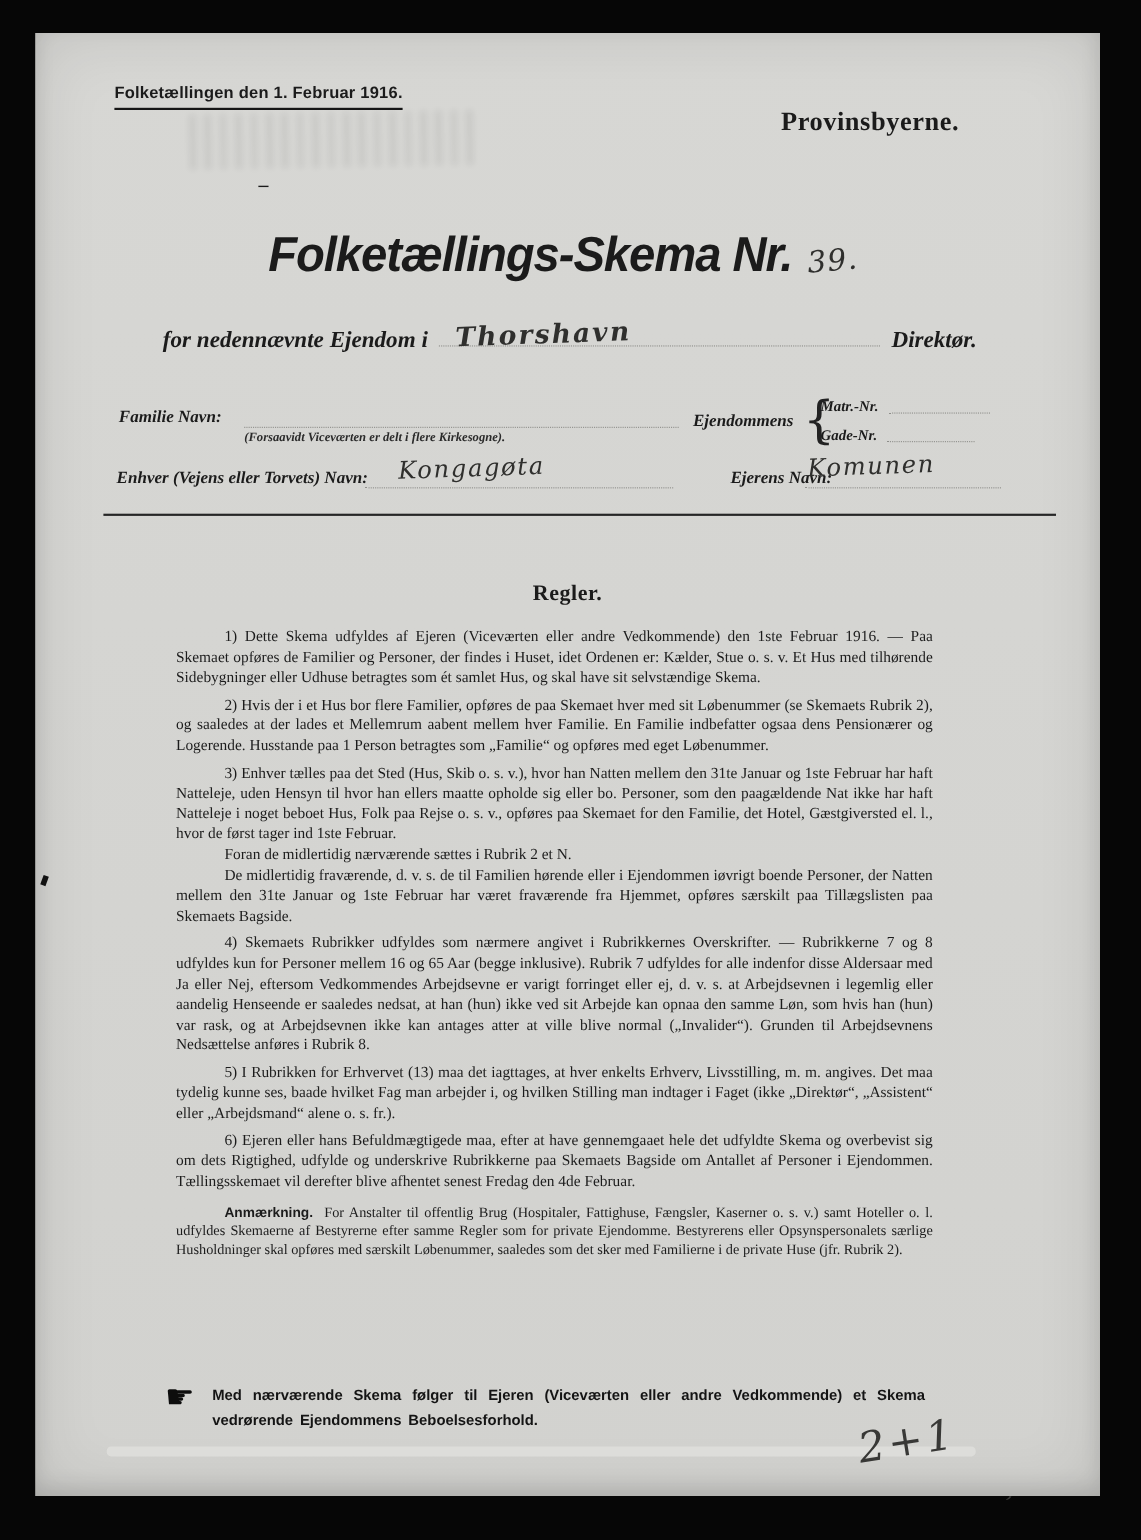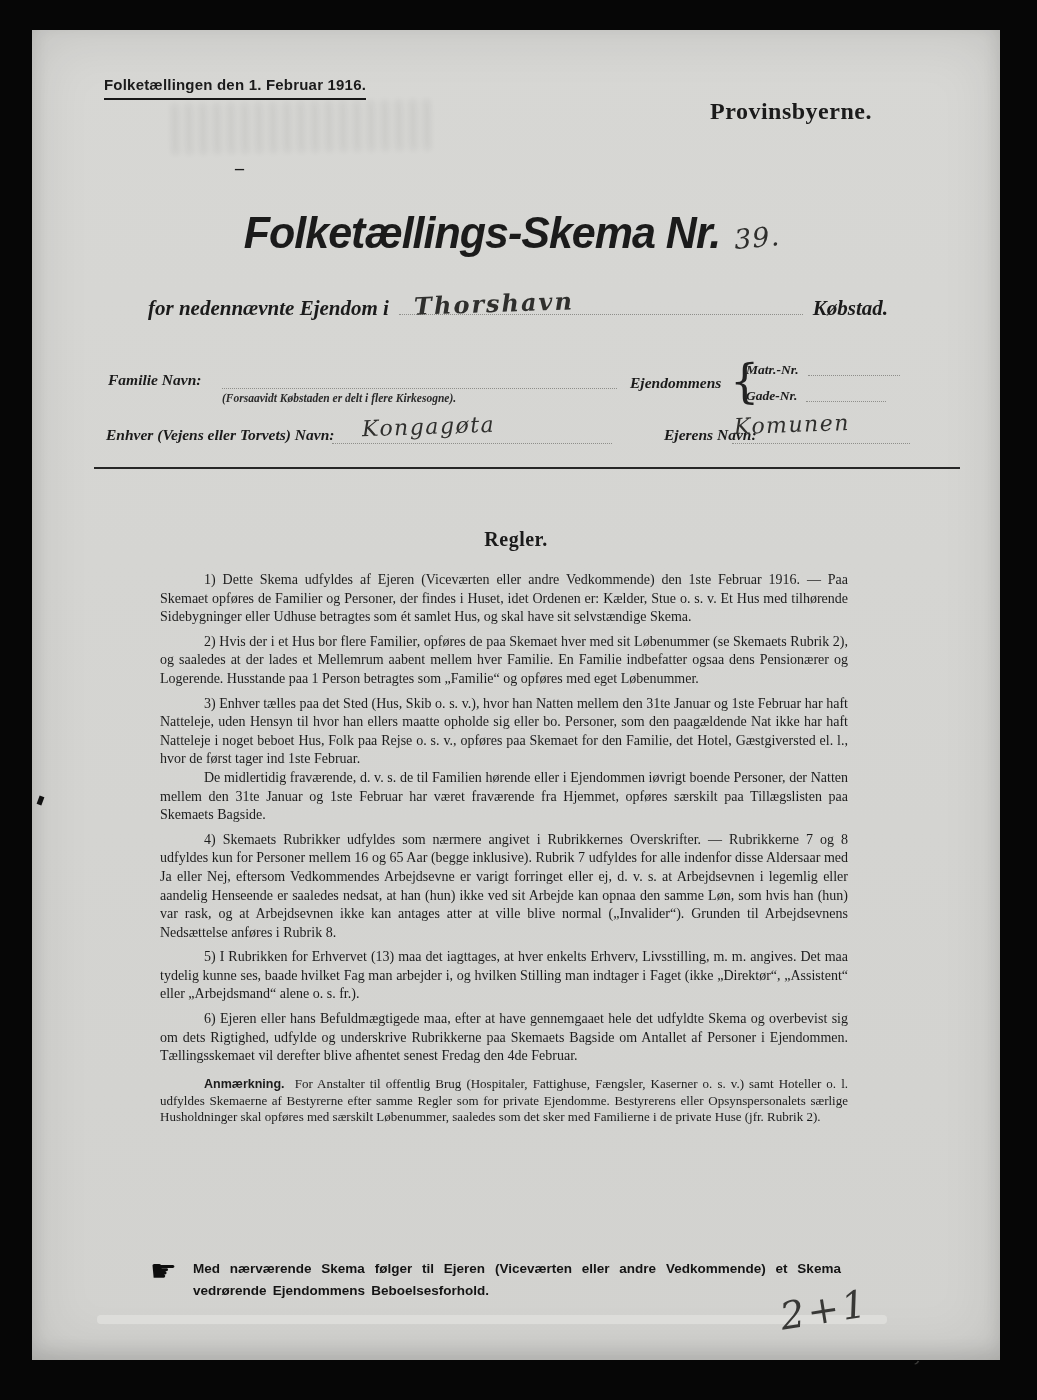--- a/index.html
+++ b/index.html
@@ -127,26 +127,26 @@
   <div class="title-row">
     <span class="title-main">Folketællings-Skema Nr.</span>
     <span class="hand title-num">39.</span>
   </div>
 
   <div class="subtitle-row">
     <span>for nedennævnte Ejendom i</span>
     <span class="subtitle-fill">
       <span class="hand subtitle-hand">Thorshavn</span>
     </span>
-    <span>Købstad.</span>
+    <span>Direktør.</span>
   </div>
 
   <div class="lbl" style="left:76px;top:341px;">Familie Navn:</div>
   <div class="dotline" style="left:190px;top:357px;width:395px;"></div>
-  <div class="small-note">(Forsaavidt Købstaden er delt i flere Kirkesogne).</div>
+  <div class="small-note">(Forsaavidt Viceværten er delt i flere Kirkesogne).</div>
 
   <div class="lbl" style="left:598px;top:344px;">Ejendommens</div>
   <div class="brace">{</div>
   <div class="lbl mg-lbl" style="left:714px;top:332px;">Matr.-Nr.</div>
   <div class="dotline" style="left:776px;top:344px;width:92px;"></div>
   <div class="lbl mg-lbl" style="left:714px;top:358px;">Gade-Nr.</div>
   <div class="dotline" style="left:774px;top:370px;width:80px;"></div>
 
   <div class="lbl" style="left:74px;top:396px;">Enhver (Vejens eller Torvets) Navn:</div>
   <div class="dotline" style="left:300px;top:412px;width:280px;"></div>
@@ -157,20 +157,21 @@
   <div class="hand hand-field" style="left:702px;top:382px;">Komunen</div>
 
   <div class="hr-rule"></div>
 
   <div class="regler-head">Regler.</div>
 
   <div class="rules">
     <p class="rp">1) Dette Skema udfyldes af Ejeren (Viceværten eller andre Vedkommende) den 1ste Februar 1916. — Paa Skemaet opføres de Familier og Personer, der findes i Huset, idet Ordenen er: Kælder, Stue o. s. v. Et Hus med tilhørende Sidebygninger eller Udhuse betragtes som ét samlet Hus, og skal have sit selvstændige Skema.</p>
     <p class="rp">2) Hvis der i et Hus bor flere Familier, opføres de paa Skemaet hver med sit Løbenummer (se Skemaets Rubrik 2), og saaledes at der lades et Mellemrum aabent mellem hver Familie.  En Familie indbefatter ogsaa dens Pensionærer og Logerende.  Husstande paa 1 Person betragtes som „Familie“ og opføres med eget Løbenummer.</p>
     <p class="rp tight">3) Enhver tælles paa det Sted (Hus, Skib o. s. v.), hvor han Natten mellem den 31te Januar og 1ste Februar har haft Natteleje, uden Hensyn til hvor han ellers maatte opholde sig eller bo.  Personer, som den paagældende Nat ikke har haft Natteleje i noget beboet Hus, Folk paa Rejse o. s. v., opføres paa Skemaet for den Familie, det Hotel, Gæstgiversted el. l., hvor de først tager ind 1ste Februar.</p>
+    <p class="rp tight">Foran de midlertidig nærværende sættes i Rubrik 2 et N.</p>
     <p class="rp">De midlertidig fraværende, d. v. s. de til Familien hørende eller i Ejendommen iøvrigt boende Personer, der Natten mellem den 31te Januar og 1ste Februar har været fraværende fra Hjemmet, opføres særskilt paa Tillægslisten paa Skemaets Bagside.</p>
     <p class="rp">4) Skemaets Rubrikker udfyldes som nærmere angivet i Rubrikkernes Overskrifter. — Rubrikkerne 7 og 8 udfyldes kun for Personer mellem 16 og 65 Aar (begge inklusive).  Rubrik 7 udfyldes for alle indenfor disse Aldersaar med Ja eller Nej, eftersom Vedkommendes Arbejdsevne er varigt forringet eller ej, d. v. s. at Arbejdsevnen i legemlig eller aandelig Henseende er saaledes nedsat, at han (hun) ikke ved sit Arbejde kan opnaa den samme Løn, som hvis han (hun) var rask, og at Arbejdsevnen ikke kan antages atter at ville blive normal („Invalider“).  Grunden til Arbejdsevnens Nedsættelse anføres i Rubrik 8.</p>
     <p class="rp">5) I Rubrikken for Erhvervet (13) maa det iagttages, at hver enkelts Erhverv, Livsstilling, m. m. angives.  Det maa tydelig kunne ses, baade hvilket Fag man arbejder i, og hvilken Stilling man indtager i Faget (ikke „Direktør“, „Assistent“ eller „Arbejdsmand“ alene o. s. fr.).</p>
     <p class="rp">6) Ejeren eller hans Befuldmægtigede maa, efter at have gennemgaaet hele det udfyldte Skema og overbevist sig om dets Rigtighed, udfylde og underskrive Rubrikkerne paa Skemaets Bagside om Antallet af Personer i Ejendommen.  Tællingsskemaet vil derefter blive afhentet senest Fredag den 4de Februar.</p>
     <p class="anm"><span class="anm-label">Anmærkning.</span>&nbsp;&nbsp;<span>For Anstalter til offentlig Brug (Hospitaler, Fattighuse, Fængsler, Kaserner o. s. v.) samt Hoteller o. l. udfyldes Skemaerne af Bestyrerne efter samme Regler som for private Ejendomme.  Bestyrerens eller Opsynspersonalets særlige Husholdninger skal opføres med særskilt Løbenummer, saaledes som det sker med Familierne i de private Huse (jfr. Rubrik 2).</span></p>
   </div>
 
   <div class="foot-note">
     <span class="manicule">☛</span>
     <span class="foot-text">Med nærværende Skema følger til Ejeren (Viceværten eller andre Vedkommende) et Skema vedrørende Ejendommens Beboelsesforhold.</span>

